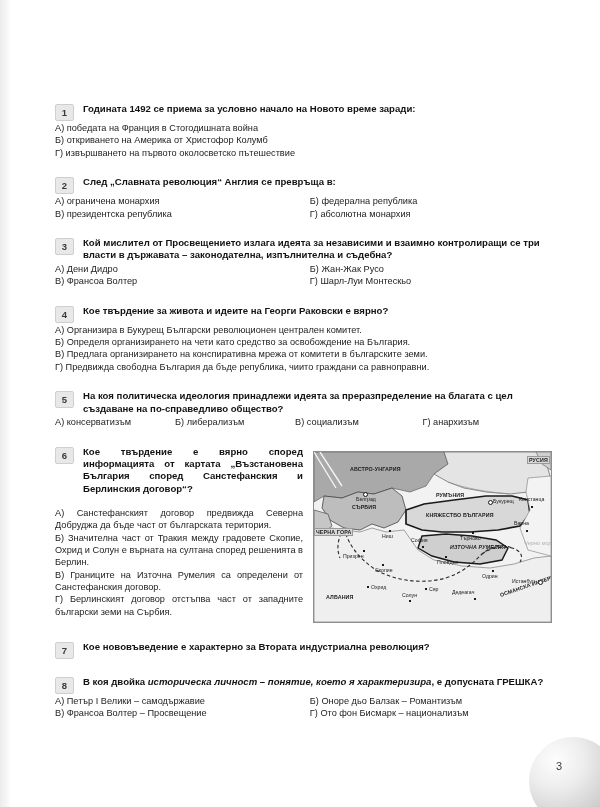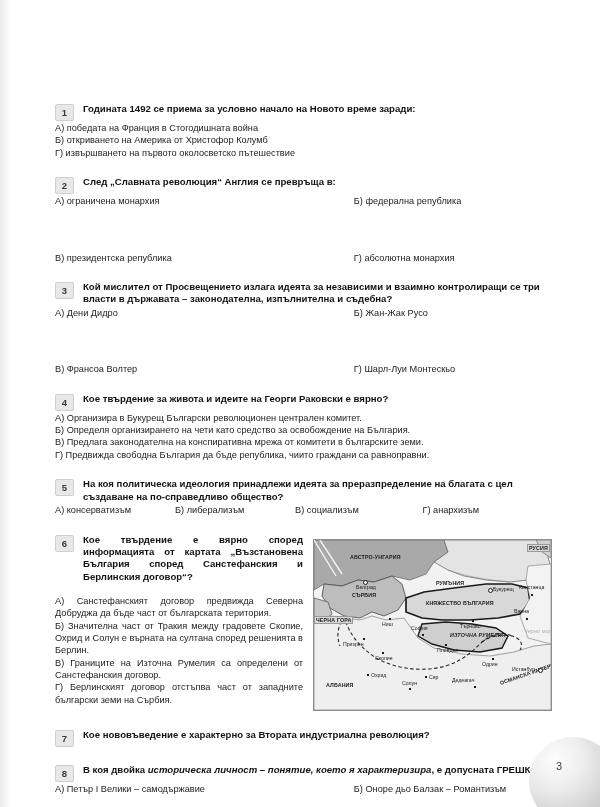--- a/index.html
+++ b/index.html
@@ -80,21 +80,20 @@
     font-size: 9.2px;
     line-height: 12.4px;
     color: #222;
   }
   .ans-list .ans-line { white-space: nowrap; }
   .ans-2col {
     display: grid;
     grid-template-columns: 52% 48%;
     column-gap: 0;
     row-gap: 0;
-    gap: 44px;
   }
   .ans-4col {
     display: grid;
     grid-template-columns: 24.5% 24.5% 26% 25%;
   }
   .ans-para {
     margin-top: 12px;
     font-size: 9.2px;
     line-height: 12.3px;
     color: #222;
@@ -226,21 +225,21 @@
     <div class="gap-m"></div>
 
     <div class="q">
       <div class="q-head">
         <div class="q-num">4</div>
         <div class="q-text">Кое твърдение за живота и идеите на Георги Раковски е вярно?</div>
       </div>
       <div class="ans ans-list">
         <div class="ans-line">А) Организира в Букурещ Български революционен централен комитет.</div>
         <div class="ans-line">Б) Определя организирането на чети като средство за освобождение на България.</div>
-        <div class="ans-line">В) Предлага законодателна на конспиративна мрежа от комитети в българските земи.</div>
+        <div class="ans-line">В) Предлага организирането на конспиративна мрежа от комитети в българските земи.</div>
         <div class="ans-line">Г) Предвижда свободна България да бъде република, чиито граждани са равноправни.</div>
       </div>
     </div>
 
     <div class="gap-m"></div>
 
     <div class="q">
       <div class="q-head">
         <div class="q-num">5</div>
         <div class="q-text">На коя политическа идеология принадлежи идеята за преразпределение на благата с цел създаване на по-справедливо общество?</div>

